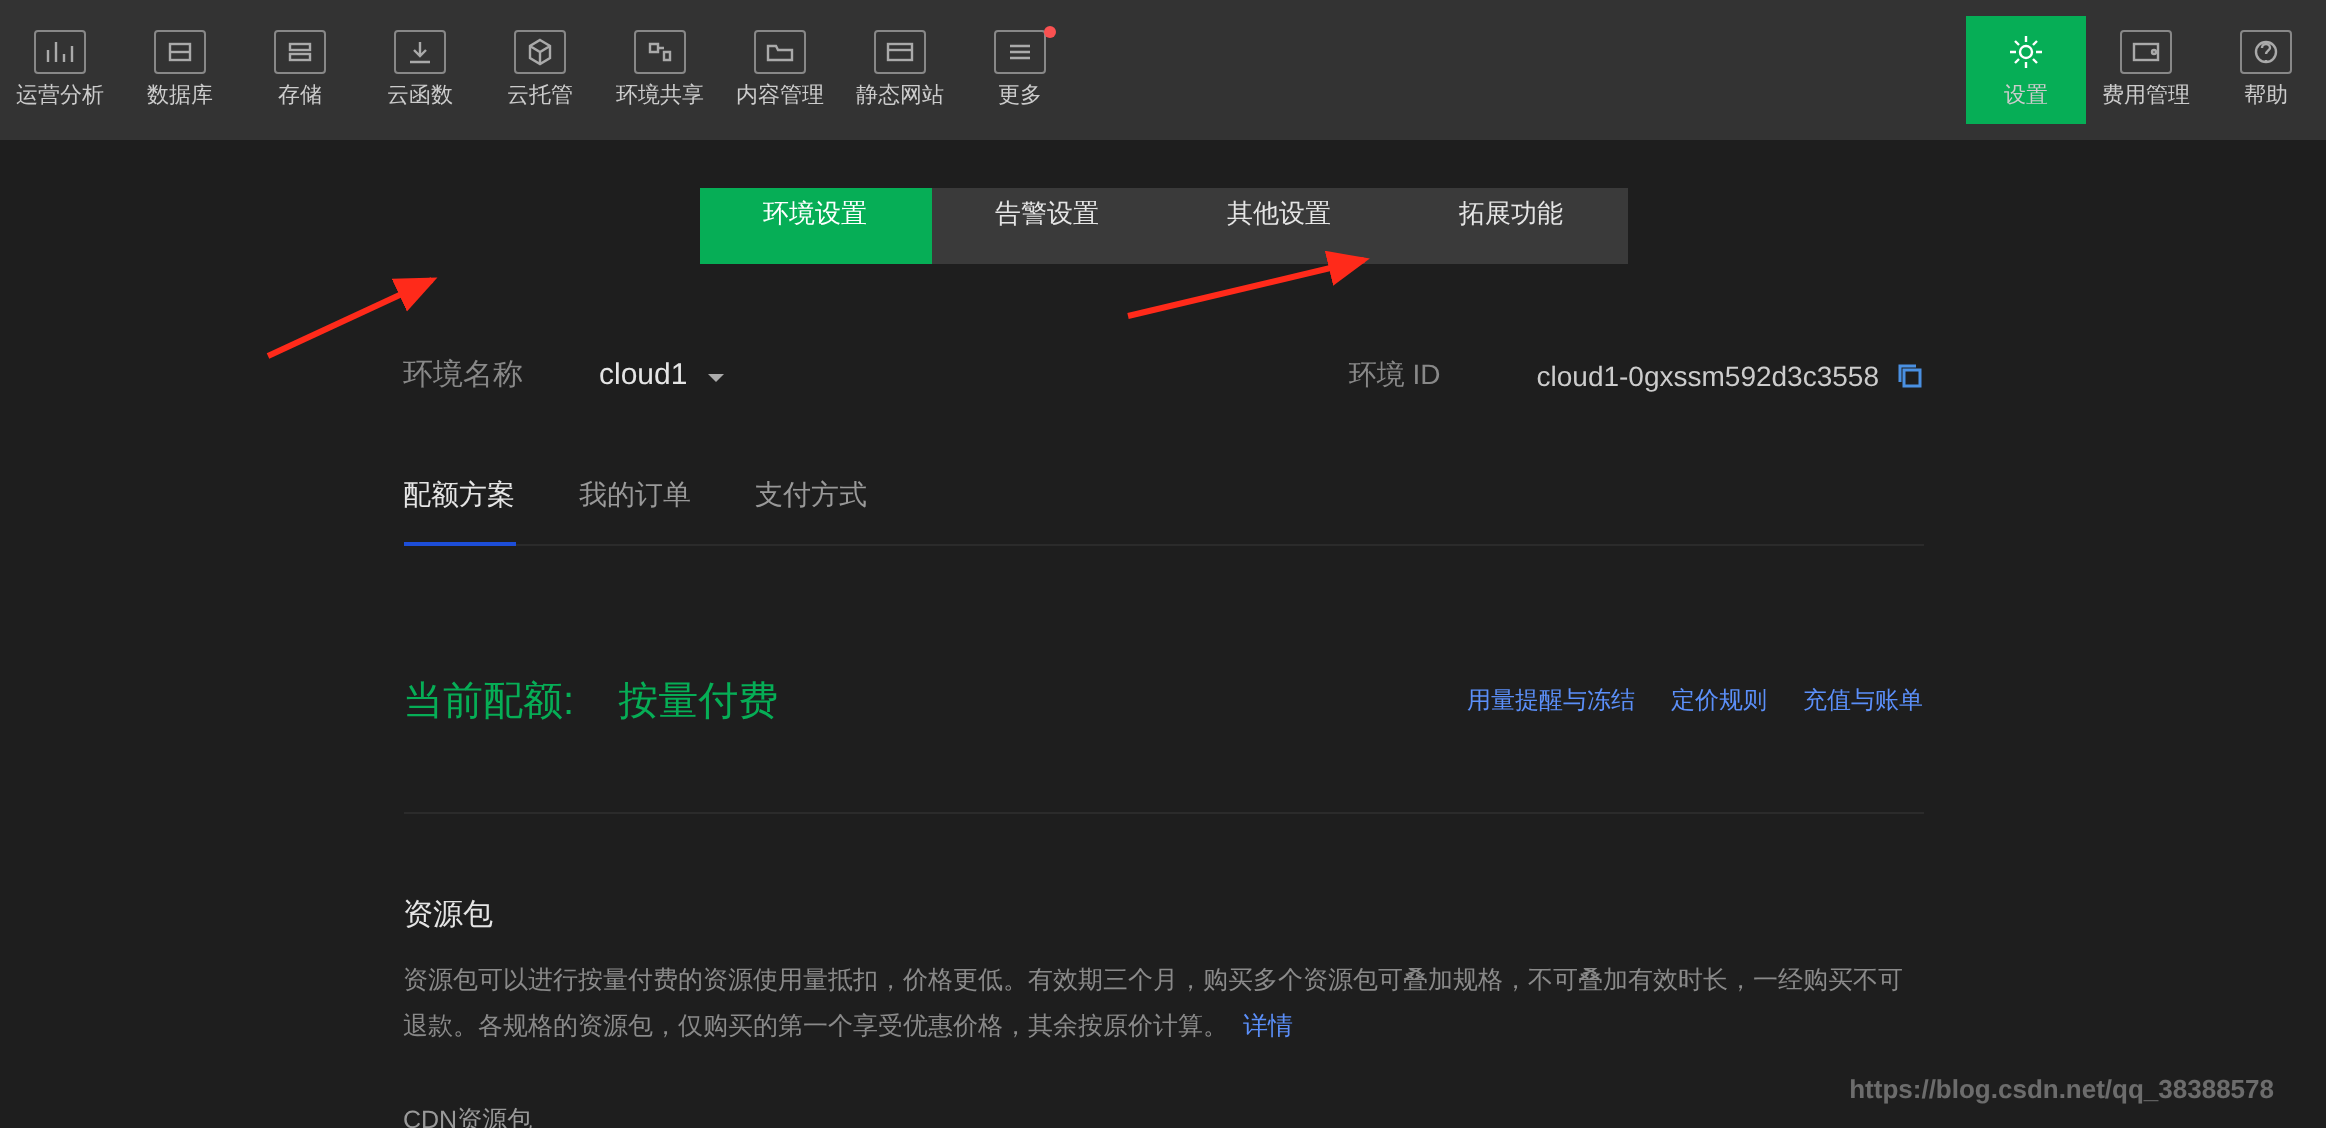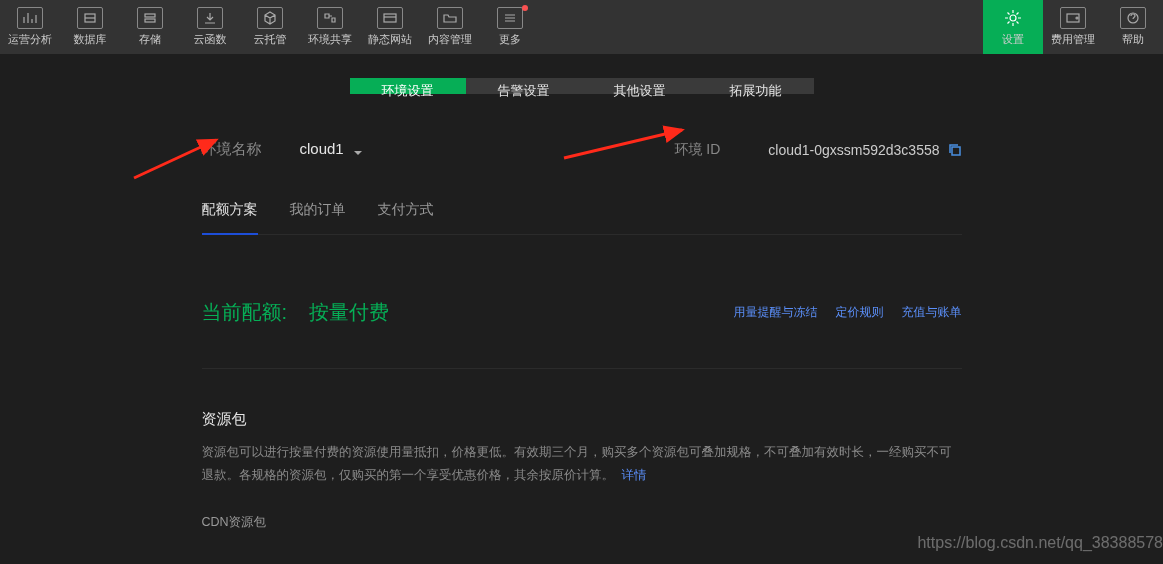--- a/index.html
+++ b/index.html
@@ -1,31 +1,31 @@
 <!DOCTYPE html>
 <html><head>
 <meta charset="utf-8">
 <style>
 * { margin:0; padding:0; box-sizing:border-box; font-family: "Microsoft YaHei", -apple-system, sans-serif; }
 body { background:#1e1e1e; color:#ccc; width:1163px; height:564px; overflow:hidden; position:relative; }
 
 
-.topbar { display:flex; align-items:center; height:54px; background:#333; }
+.topbar { display:flex; align-items:center; height:70px; background:#333; }
 .topbar .spacer { flex:1; }
 .tb-item { width:60px; height:54px; display:flex; flex-direction:column; align-items:center; justify-content:center; color:#ccc; font-size:11px; cursor:pointer; position:relative; gap:3px; }
 .tb-icon { width:26px; height:22px; border:1px solid #888; border-radius:2px; display:flex; align-items:center; justify-content:center; position:relative; }
 .tb-icon svg { stroke:#aaa; fill:none; stroke-width:1.2; }
 .tb-settings { background:#06ae56; }
 .tb-settings .tb-icon { border:none; }
 .tb-settings .tb-icon svg { stroke:#fff; }
 .red-dot { position:absolute; top:5px; right:12px; width:6px; height:6px; border-radius:50%; background:#fa5151; }
 
 
 .subnav { display:flex; justify-content:center; margin-top:24px; gap:0; }
-.subnav .st { min-width:116px; height:16px; line-height:26px; text-align:center; font-size:13px; background:#3a3a3a; color:#e5e5e5; cursor:pointer; }
+.subnav .st { min-width:116px; height:38px; line-height:26px; text-align:center; font-size:13px; background:#3a3a3a; color:#e5e5e5; cursor:pointer; }
 .subnav .st.active { background:#06ae56; color:#fff; }
 
 .content { max-width:780px; margin:0 auto; padding:0 10px; }
 
 .envrow { display:flex; align-items:center; margin-top:46px; position:relative; }
 .env-label { color:#888; font-size:15px; }
 .env-name { color:#e5e5e5; font-size:15px; margin-left:38px; position:relative; }
 .env-name .caret { display:inline-block; margin-left:6px; vertical-align:middle; }
 .envid-label { color:#888; font-size:14px; margin-left:auto; }
 .envid-val { color:#ccc; font-size:14px; margin-left:48px; }
@@ -49,21 +49,21 @@
 .sec-desc { font-size:12.5px; color:#8a8a8a; margin-top:12px; line-height:1.8; }
 .sec-desc .detail { color:#5b8ff9; cursor:pointer; margin-left:4px; }
 .more-coupon { font-size:12.5px; color:#aaa; margin-top:18px; cursor:pointer; }
 .more-coupon .chev { margin-left:4px; color:#777; }
 
 .cdn-title { font-size:12.5px; color:#999; margin-top:28px; }
 
 
 .arrow { position:absolute; pointer-events:none; }
 
-.watermark { position:absolute; right:0; bottom:12px; color:rgba(255,255,255,0.35); font-size:16px; }
+.watermark { position:absolute; right:26px; bottom:12px; color:rgba(255,255,255,0.35); font-size:13px;font-weight:bold; }
 </style>
 </head>
 <body>
 
 <div class="topbar">
   <div class="tb-item">
     <span class="tb-icon">
         <svg width="16" height="12" viewBox="0 0 16 12">
           <path d="M2 11V5M6 11V1M10 11V7M14 11V3"></path>
         </svg>
@@ -108,33 +108,33 @@
     <span class="tb-icon">
         <svg width="16" height="12" viewBox="0 0 16 12">
           <path d="M3 2h4v4H3zM10 6h3v4h-3zM7 4h3"></path>
         </svg>
       </span>
     <span>环境共享</span>
   </div>
   <div class="tb-item">
     <span class="tb-icon">
         <svg width="16" height="12" viewBox="0 0 16 12">
+          <path d="M2 3h4l1 2h7v5H2z"></path>
+        </svg>
+      </span>
+    <span>内容管理</span>
+  </div>
+  <div class="tb-item">
+    <span class="tb-icon">
+        <svg width="16" height="12" viewBox="0 0 16 12">
           <rect x="2" y="2" width="12" height="8"></rect>
           <path d="M2 5h12"></path>
         </svg>
       </span>
     <span>静态网站</span>
-  </div>
-  <div class="tb-item">
-    <span class="tb-icon">
-        <svg width="16" height="12" viewBox="0 0 16 12">
-          <path d="M2 3h4l1 2h7v5H2z"></path>
-        </svg>
-      </span>
-    <span>内容管理</span>
   </div>
   <div class="tb-item">
     <span class="tb-icon">
         <svg width="16" height="12" viewBox="0 0 16 12">
           <path d="M3 3h10M3 6h10M3 9h10"></path>
         </svg>
       </span>
     <span>更多</span>
     <span class="red-dot"></span>
   </div>

